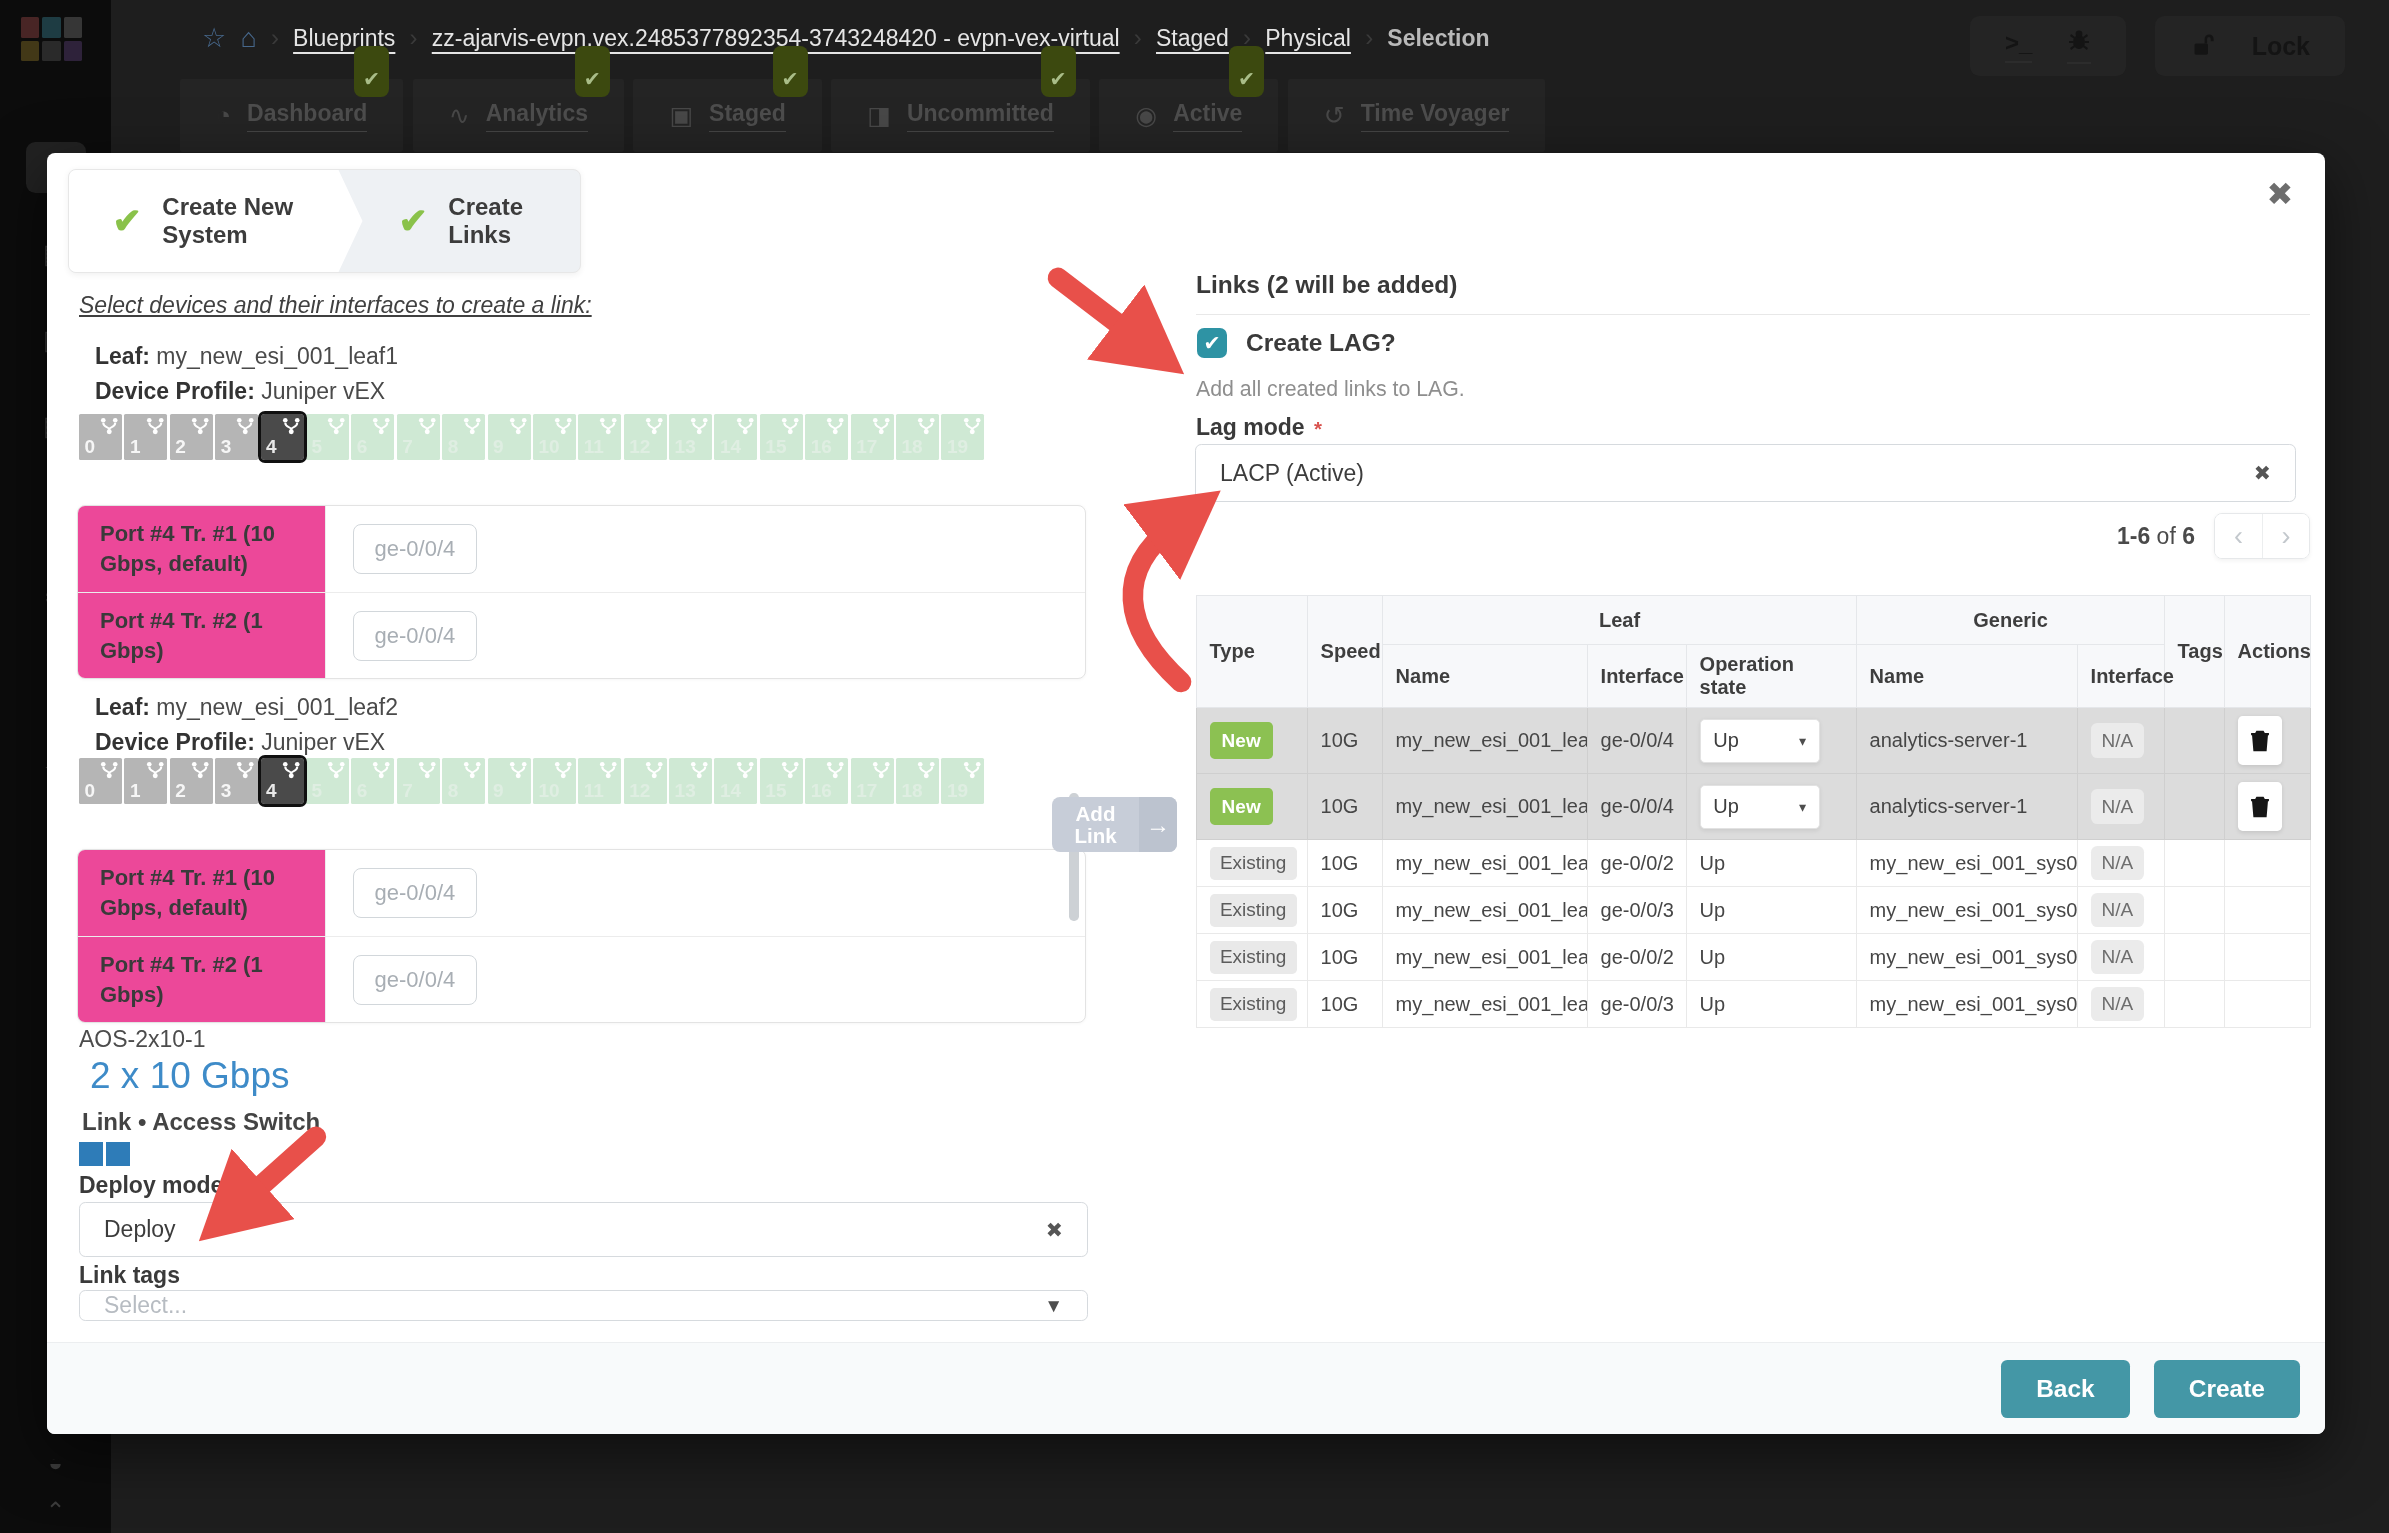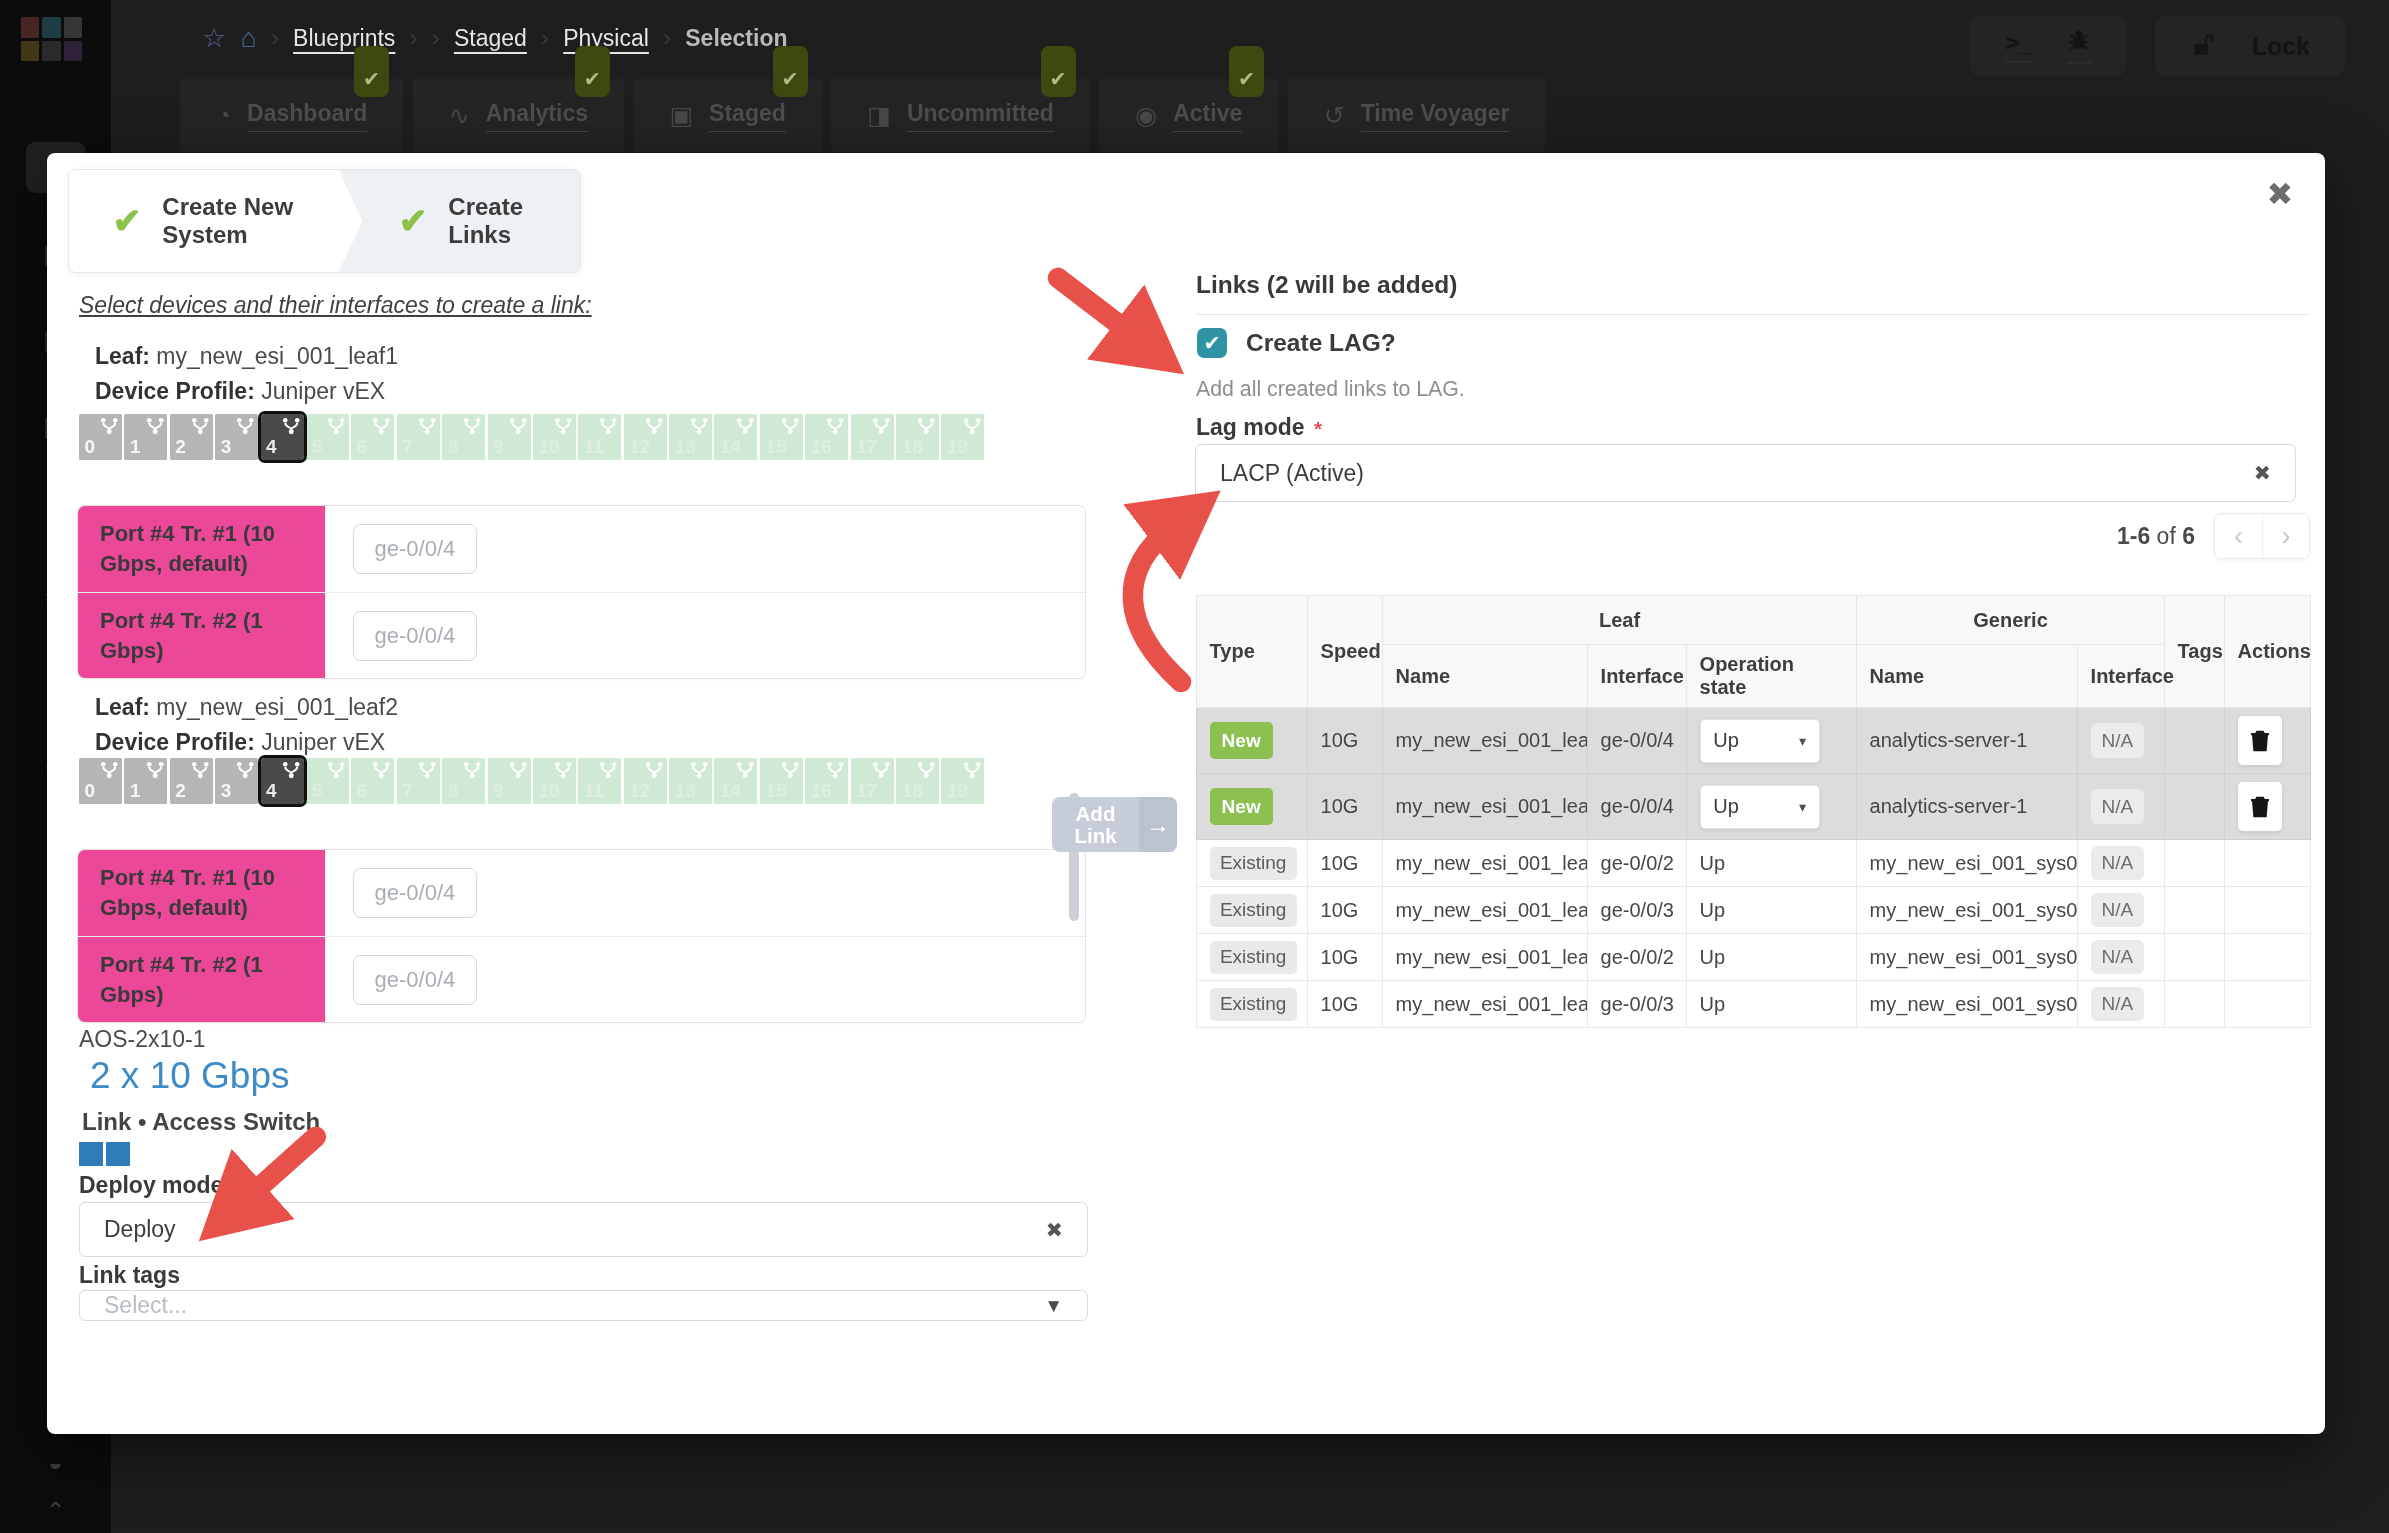--- a/index.html
+++ b/index.html
@@ -169,20 +169,21 @@
   </div>
 
   <div class="topbar">
     <div class="breadcrumb">
       <span class="crumb-icon">☆</span>
       <span class="crumb-icon">⌂</span>
       <span id="breadcrumb-items" style="display:flex;align-items:center;gap:14.2px;">
           <span class="crumb-sep">›</span>
           <span class="crumb-link">Blueprints</span>
           <span class="crumb-sep">›</span>
+          <span class="crumb-link">zz-ajarvis-evpn.vex.2485377892354-3743248420 - evpn-vex-virtual</span>
           <span class="crumb-sep">›</span>
           <span class="crumb-link">Staged</span>
           <span class="crumb-sep">›</span>
           <span class="crumb-link">Physical</span>
           <span class="crumb-sep">›</span>
           <span class="crumb-current">Selection</span>
         </span>
     </div>
     <div class="top-actions">
       <div class="action-card">
@@ -951,20 +952,24 @@
           </tr>
         </tbody>
     </table>
 
     <div class="add-link">
       <div class="add-link-label">Add
 Link</div>
       <div class="add-link-arrow">→</div>
     </div>
 
+    <div class="modal-footer">
+      <button class="btn">Back</button>
+      <button class="btn">Create</button>
+    </div>
   </div>
 
   <svg class="annotations" viewBox="0 0 3026 1942">
     <defs>
       <marker id="ah" markerWidth="4.6" markerHeight="4.6" refX="1.4" refY="2.3" orient="auto">
         <path d="M0,0 L4.2,2.3 L0,4.6 Z" fill="#e8504a"></path>
       </marker>
     </defs>
     <g stroke="#e8504a" stroke-width="26" stroke-linecap="round" fill="none">
       <path d="M1340,352 L1442,430" marker-end="url(#ah)"></path>

